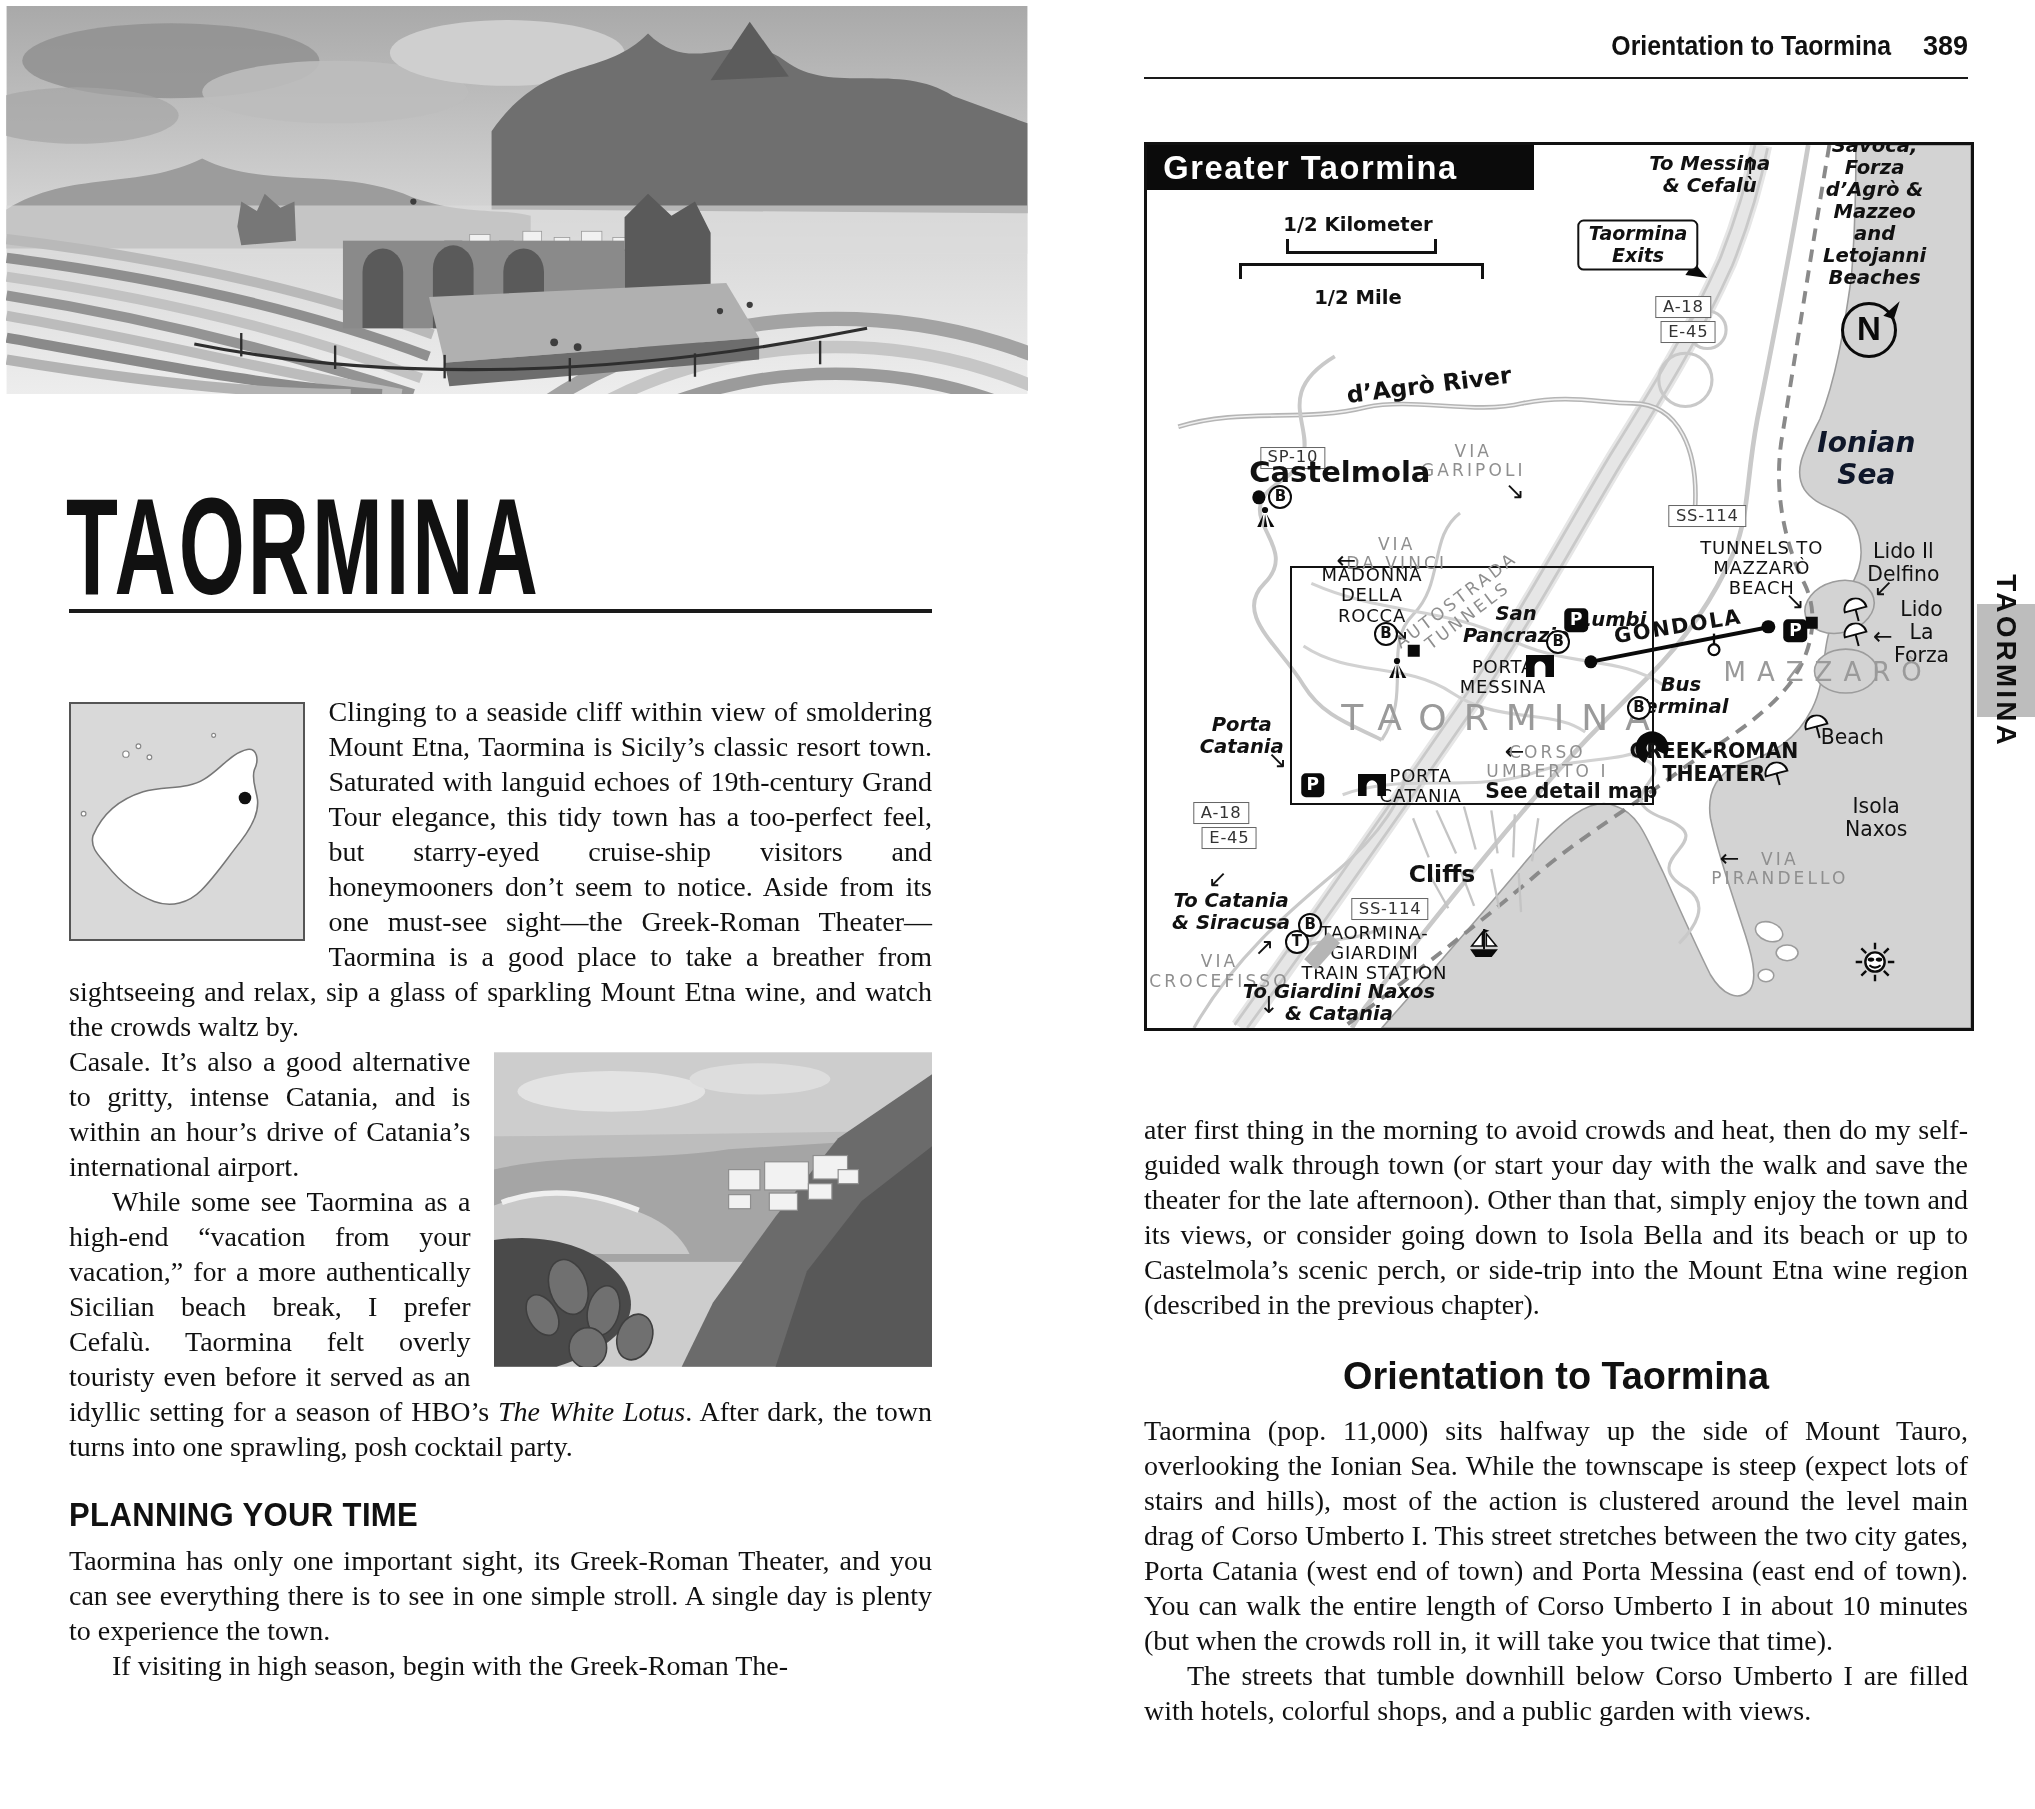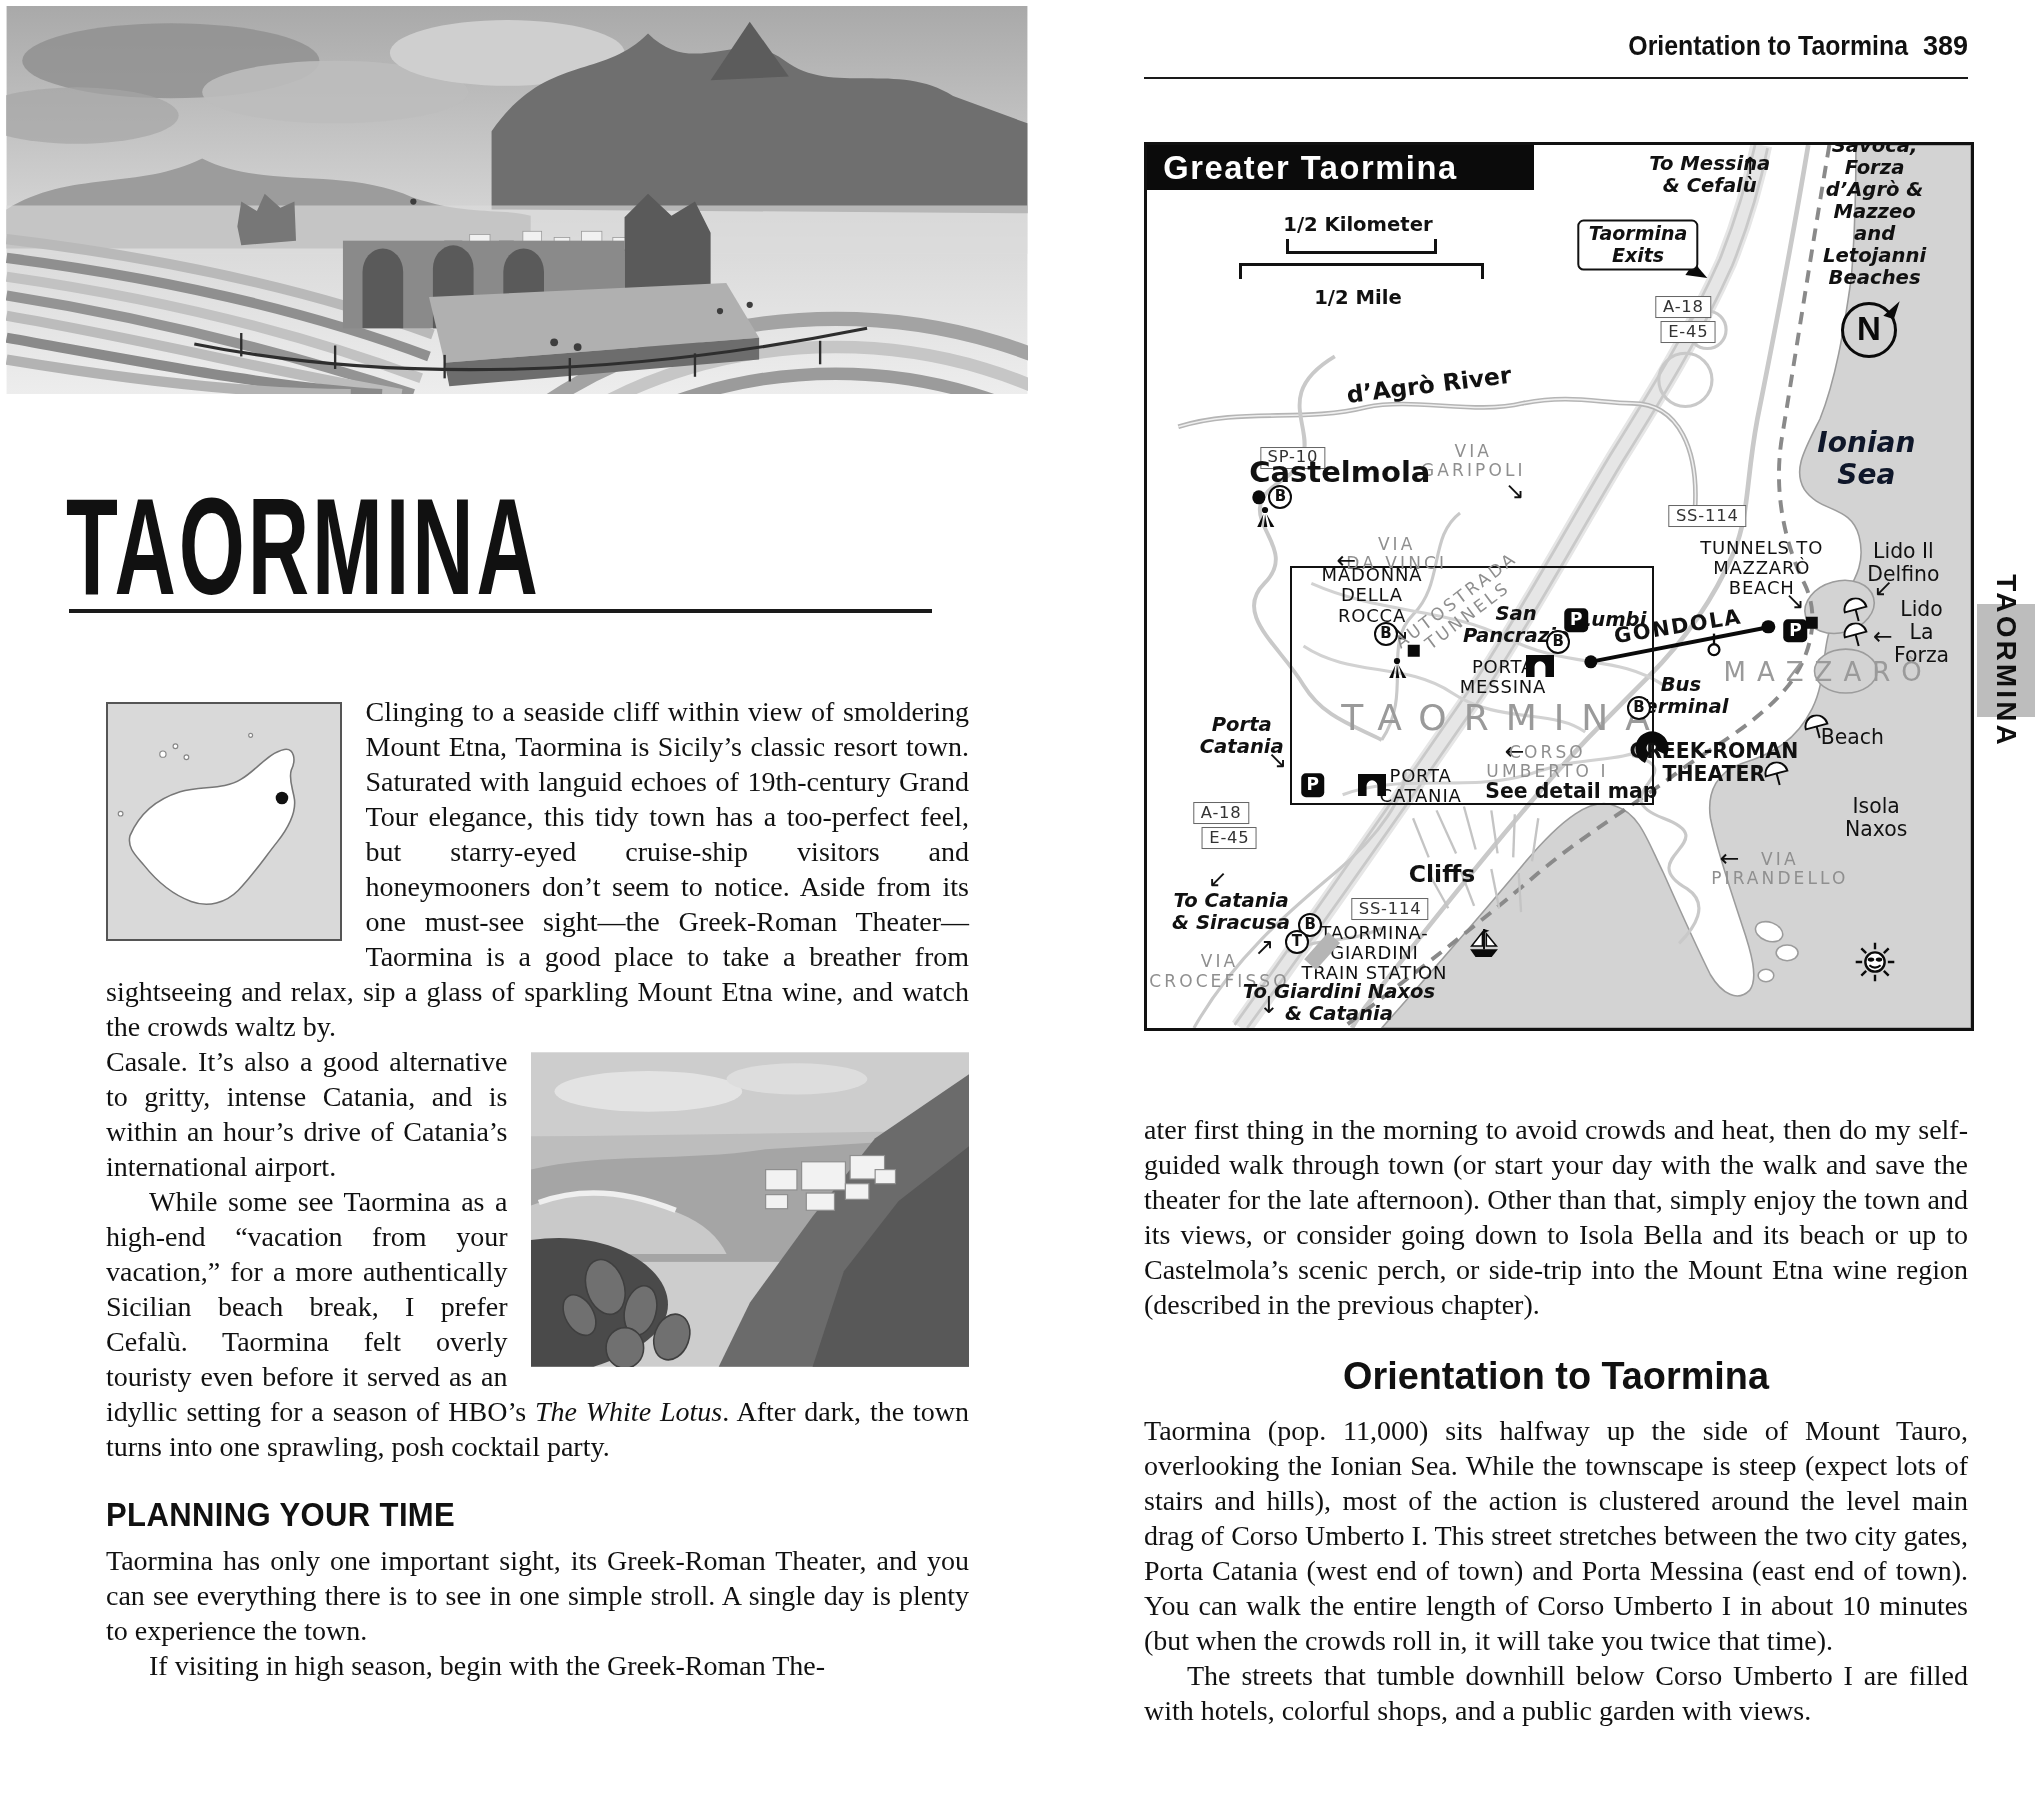--- a/index.html
+++ b/index.html
@@ -6,33 +6,33 @@
   body{width:2035px;height:1809px;position:relative;background:#fff;overflow:hidden;
        font-family:"Liberation Serif",serif;color:#111;}
   .abs{position:absolute;}
   
   .panorama{left:6.3px;top:6.3px;width:1022px;height:388px;overflow:hidden;}
   .chapter-title{left:66px;top:468px;width:869px;height:133px;}
   .chapter-title span{display:inline-block;font-family:"Liberation Sans",sans-serif;
        font-weight:900;font-size:137px;letter-spacing:4.7px;transform:scaleX(.62);
        transform-origin:left bottom;white-space:nowrap;}
   .title-rule{left:69px;top:609px;width:863px;height:3.9px;background:#1a1a1a;}
-  .left-body{left:69px;top:694px;width:863px;font-size:28px;line-height:35px;text-align:justify;margin-left:37px;}
+  .left-body{left:69px;top:694px;width:863px;font-size:28px;line-height:35px;text-align:justify;}
   .left-body p{margin:0;}
   .indent{text-indent:43px;}
   .sicily{float:left;width:232px;height:235px;margin:7.8px 23.5px 4.7px 0;border:2.3px solid #555;
        background:#d9d9d9;position:relative;}
   .town-photo{float:right;width:438px;height:315px;margin:7.8px 0 9.4px 23.5px;overflow:hidden;}
   .planning-h{font-family:"Liberation Sans",sans-serif;font-weight:800;font-size:33px;
        margin:33px 0 11px 0 !important;letter-spacing:0.4px;transform:scaleX(.94);
        transform-origin:left;white-space:nowrap;text-align:left;}
   
   .rp-header{left:1144px;top:31px;width:824px;text-align:right;font-family:"Liberation Sans",sans-serif;}
   .rp-header .ht{display:inline-block;font-weight:800;font-size:27px;transform:scaleX(.92);transform-origin:right;}
-  .rp-header .pn{display:inline-block;font-weight:800;font-size:27px;margin-left:11px;}
+  .rp-header .pn{display:inline-block;font-weight:800;font-size:27px;margin-left:28px;}
   .header-rule{left:1144px;top:77px;width:824px;height:2.3px;background:#1a1a1a;}
   .map{left:1144px;top:142px;width:824px;height:883px;border:3.1px solid #111;background:#fff;overflow:hidden;}
   .map-svg{position:absolute;left:0;top:0;width:100%;height:100%;}
   .map-titlebar{position:absolute;left:0;top:0;width:387px;height:45px;background:#0b0b0b;z-index:5;}
   .map-titlebar span{display:block;color:#fff;font-family:"Liberation Sans",sans-serif;font-weight:800;
        font-size:34px;line-height:45px;padding-left:17px;letter-spacing:1.6px;transform:scaleX(.96);transform-origin:left;}
   .ml{position:absolute;transform:translate(-50%,-50%);white-space:pre-line;text-align:center;
        z-index:4;line-height:1.12;font-family:"DejaVu Sans",sans-serif;color:#111;}
   .hand{font-size:19.6px;font-style:italic;font-weight:600;}
   .town{font-size:29px;font-weight:700;}

